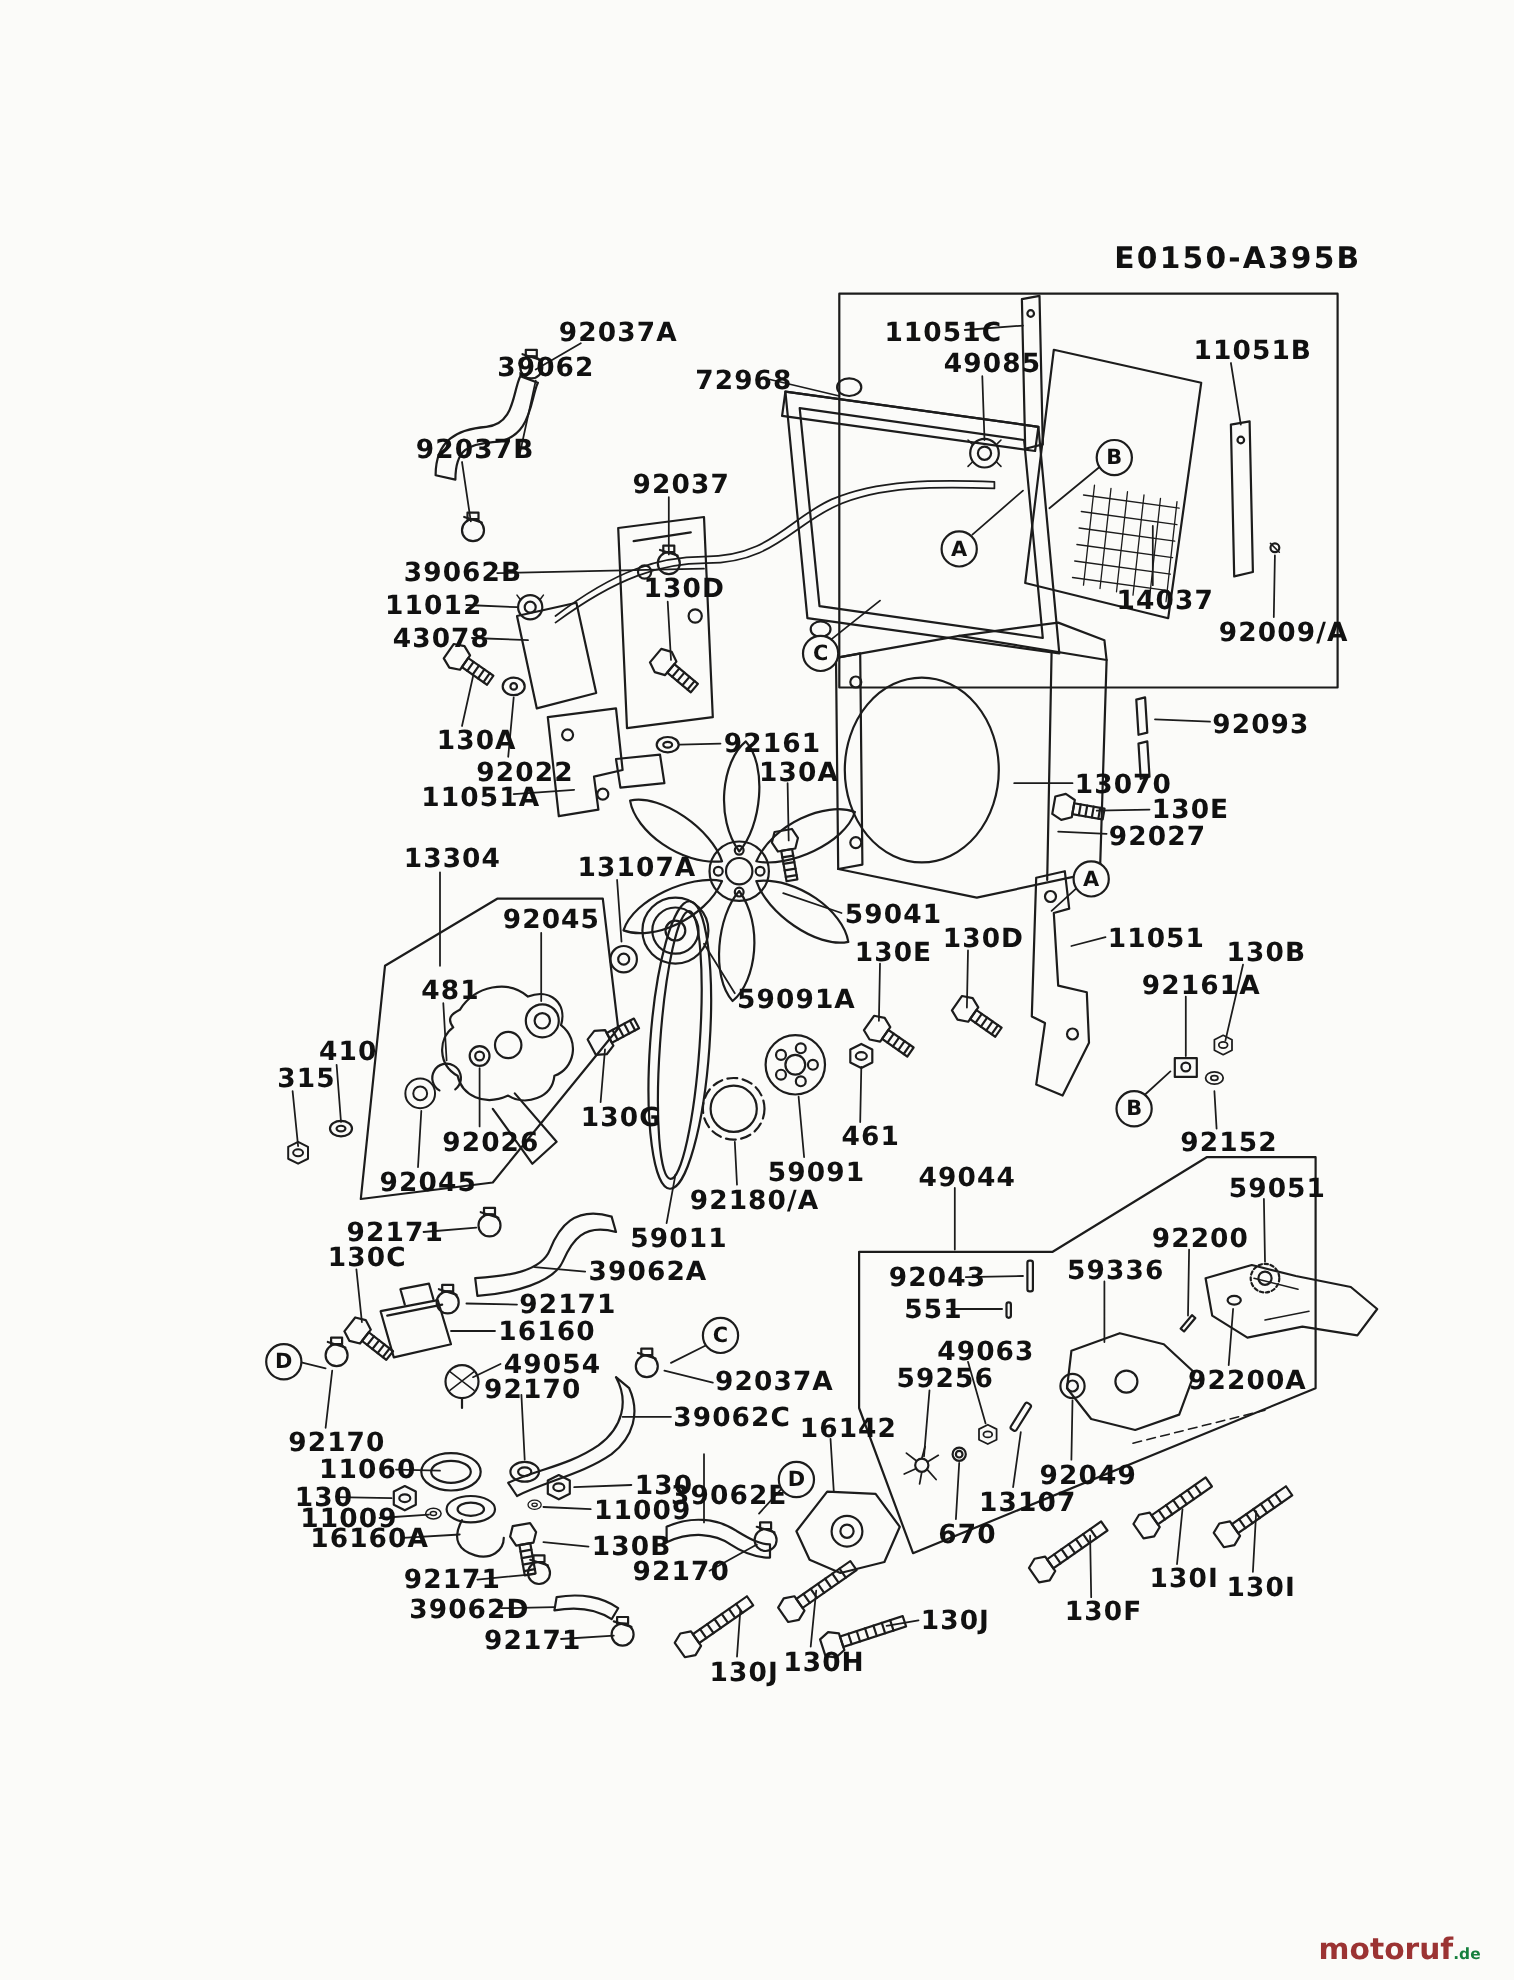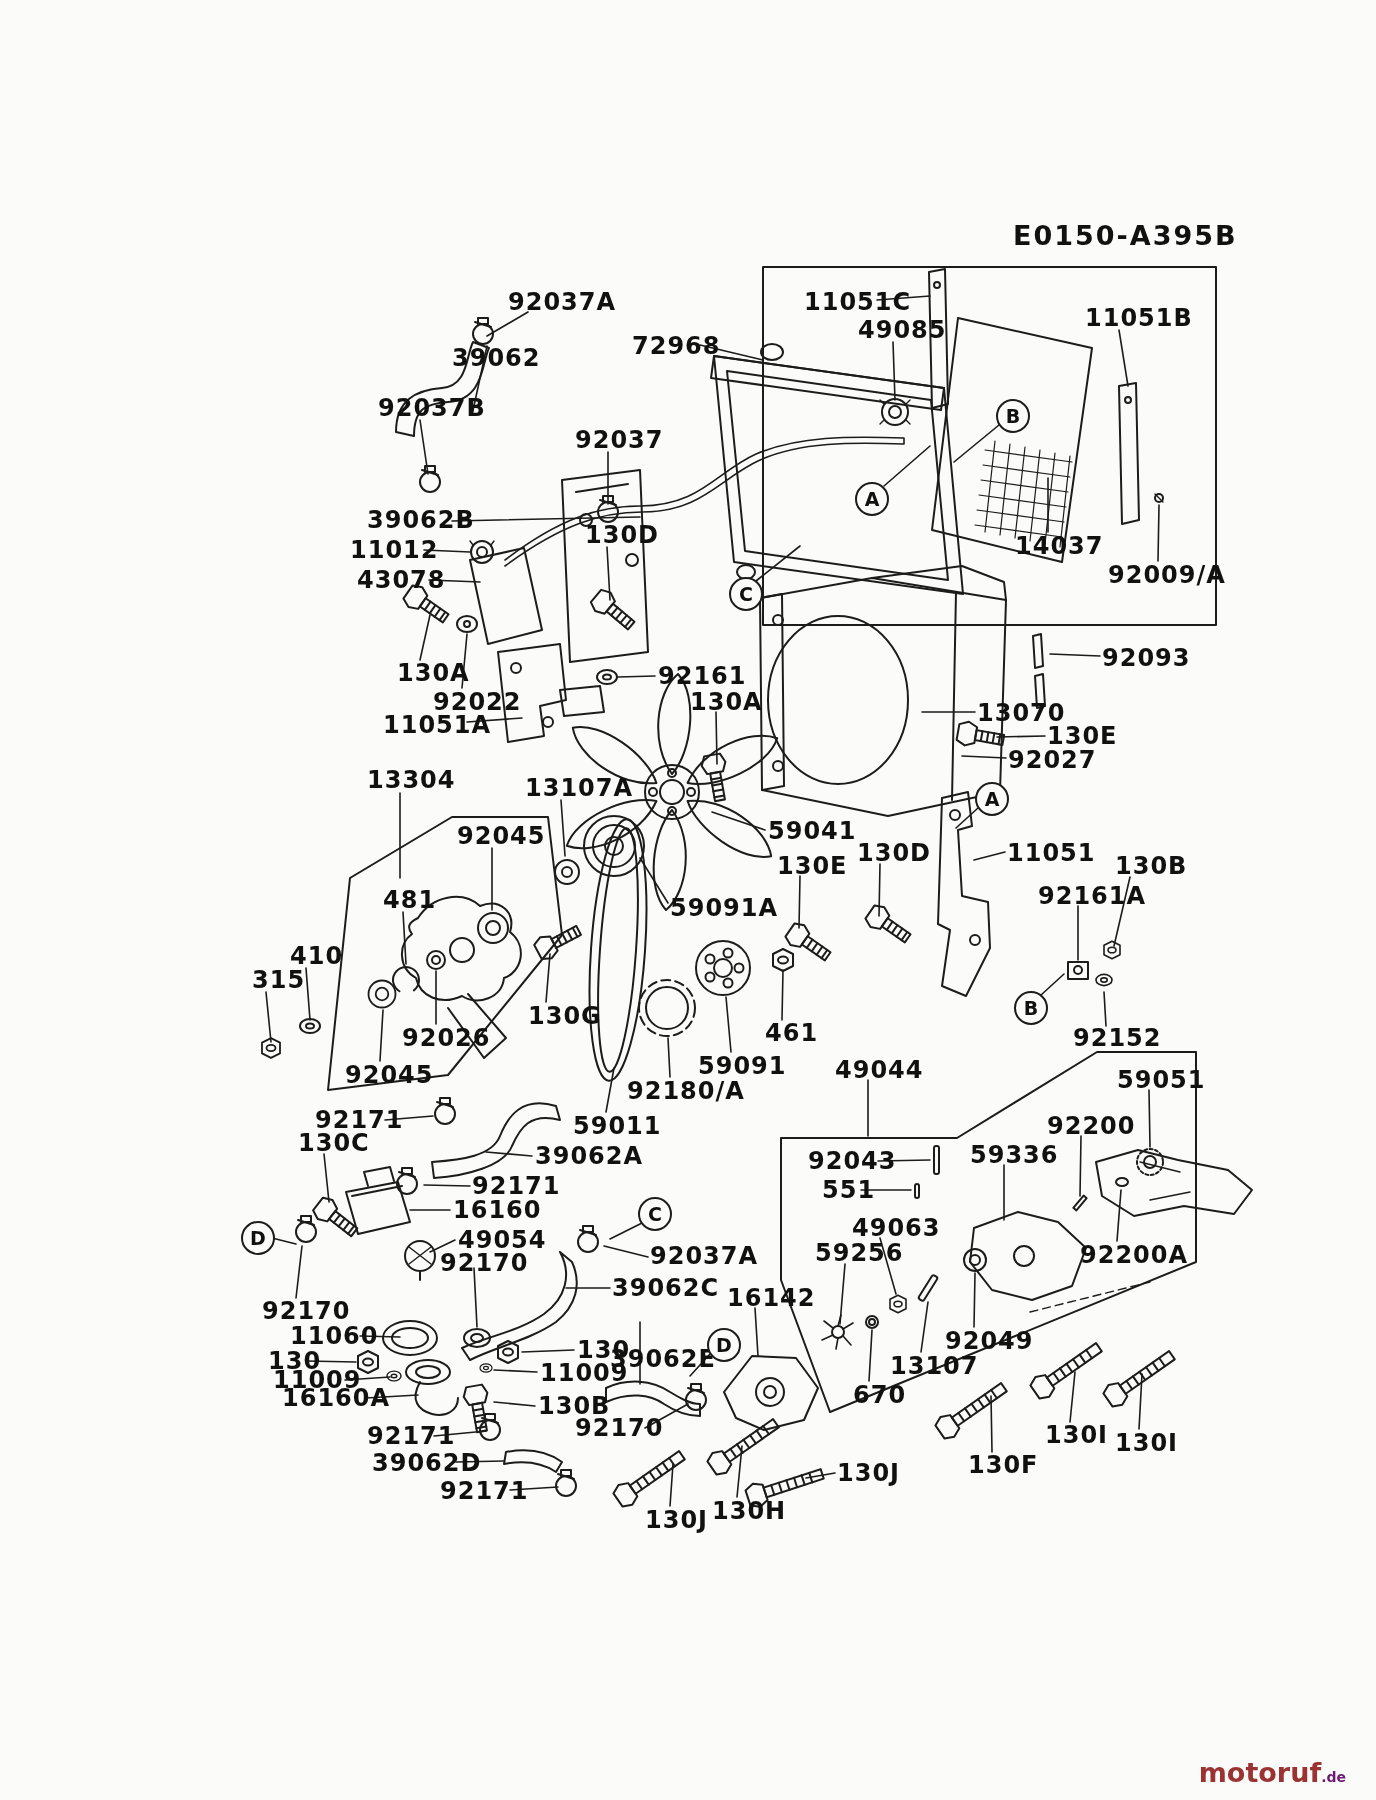--- a/index.html
+++ b/index.html
@@ -9,21 +9,21 @@
   #canvas svg *{fill:none;stroke:#1c1c1c;stroke-linecap:round;stroke-linejoin:round;}
   .part-label{position:absolute;font-size:24px;font-weight:bold;color:#111;line-height:1;
               letter-spacing:1px;white-space:nowrap;}
   .balloon{position:absolute;width:30px;height:30px;border:2.5px solid #1c1c1c;border-radius:50%;
            font-size:19px;font-weight:bold;color:#111;display:flex;align-items:center;
            justify-content:center;background:#fbfbf9;}
   #diagram-title{position:absolute;left:973px;top:220px;font-size:27px;font-weight:bold;
                  color:#111;letter-spacing:2px;white-space:nowrap;margin-left:40px;}
   #watermark{position:absolute;right:30px;bottom:12px;font-weight:bold;}
   #watermark .brand{color:#9b3333;font-size:27px;}
-  #watermark .tld{color:#701a75;font-size:14px;}
+  #watermark .tld{color:#15803d;font-size:14px;}
 </style>
 </head>
 <body>
 
 <div id="canvas">
 
 <svg width="1376" height="1800" viewBox="0 0 1376 1800">
   <defs>
     <g id="g-bolt">
           <path d="M0,-8 L9,-12 L18,-8 L18,8 L9,12 L0,8 Z"></path>
@@ -257,21 +257,21 @@
     <use href="#g-clamp" transform="translate(306,1232)"></use>
   </g>
 
   <g stroke-width="1.6">
     <path d="M528,312 L487,336 M487,346 L472,415 M420,420 L428,474 M608,452 L608,504 M452,521 L640,517 M424,550 L470,552 M429,580 L480,582 M607,547 L610,600 M420,660 L430,615 M462,688 L467,634 M467,722 L522,718 M700,345 L763,360 M877,300 L930,296 M893,342 L895,400 M1119,330 L1128,386 M1048,532 L1048,478 M1158,561 L1159,505 M1100,656 L1050,654 M975,712 L922,712 M1045,736 L997,737 M1006,758 L962,756 M655,676 L618,677 M716,712 L717,764 M400,793 L400,878 M561,800 L565,856 M492,848 L492,910 M403,912 L406,964 M306,968 L310,1020 M266,992 L271,1042 M436,1024 L436,971 M546,1002 L550,954 M380,1061 L383,1010 M765,830 L712,812 M800,876 L799,928 M880,864 L879,916 M668,903 L640,858 M1005,852 L974,860 M1130,877 L1114,946 M1078,906 L1078,960 M1106,1026 L1104,992 M782,1020 L783,970 M731,1052 L726,997 M670,1077 L668,1038 M606,1112 L614,1068 M868,1080 L868,1136 M878,1161 L930,1160 M861,1190 L911,1190 M1004,1165 L1004,1220 M1081,1136 L1080,1196 M1149,1090 L1150,1147 M1117,1241 L1121,1190 M974,1327 L975,1273 M921,1352 L928,1302 M869,1381 L872,1330 M385,1120 L433,1116 M324,1154 L329,1202 M532,1156 L486,1152 M470,1186 L424,1185 M450,1210 L410,1210 M455,1240 L430,1252 M474,1268 L477,1327 M296,1298 L302,1246 M360,1336 L400,1337 M306,1361 L356,1362 M345,1380 L390,1377 M366,1398 L418,1395 M574,1350 L522,1352 M537,1372 L494,1370 M535,1406 L494,1402 M645,1428 L688,1404 M434,1436 L486,1431 M456,1462 L504,1461 M510,1490 L558,1487 M648,1257 L604,1246 M610,1288 L566,1288 M640,1322 L640,1384 M755,1308 L758,1356 M845,1264 L840,1324 M880,1238 L896,1294 M992,1452 L991,1396 M1070,1422 L1075,1372 M1139,1429 L1142,1374 M835,1473 L806,1478 M670,1506 L673,1464 M737,1497 L742,1446 M884,486 L930,446 M999,425 L954,462 M756,581 L800,546 M978,808 L956,828 M1041,995 L1064,974 M642,1223 L610,1239 M272,1238 L296,1244 M710,1354 L690,1376"></path>
   </g>
 </svg>
 
 <div id="labels-layer">
       <div class="part-label" style="left: 508px; top: 290px;">92037A</div>
-      <div class="part-label" style="left: 452px; top: 322px; margin-top: 24px;">39062</div>
+      <div class="part-label" style="left: 452px; top: 322px;">39062</div>
       <div class="part-label" style="left: 378px; top: 396px;">92037B</div>
       <div class="part-label" style="left: 575px; top: 428px;">92037</div>
       <div class="part-label" style="left: 367px; top: 508px;">39062B</div>
       <div class="part-label" style="left: 350px; top: 538px;">11012</div>
       <div class="part-label" style="left: 357px; top: 568px;">43078</div>
       <div class="part-label" style="left: 585px; top: 523px;">130D</div>
       <div class="part-label" style="left: 397px; top: 661px;">130A</div>
       <div class="part-label" style="left: 433px; top: 690px;">92022</div>
       <div class="part-label" style="left: 383px; top: 713px;">11051A</div>
       <div class="part-label" style="left: 632px; top: 334px;">72968</div>

